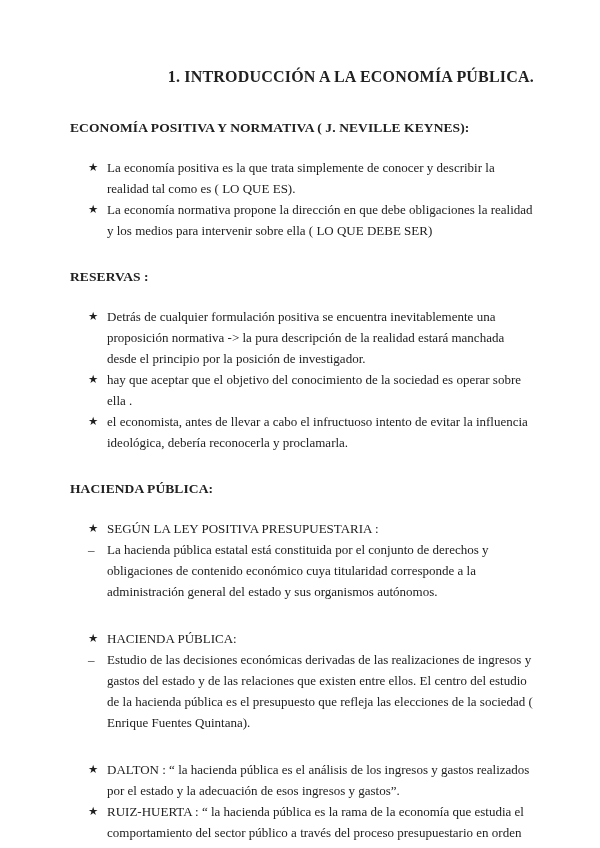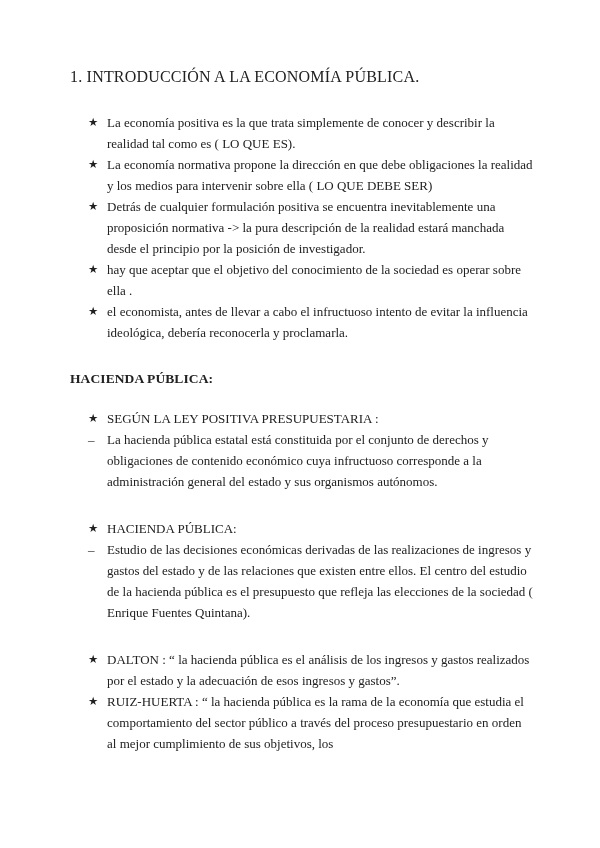--- a/index.html
+++ b/index.html
@@ -9,24 +9,24 @@
     height: 848px;
     overflow: hidden;
     font-family: "Liberation Serif", "DejaVu Serif", serif;
     color: #212121;
   }
   .page {
     padding: 68px 66px 0 70px;
   }
   .doc-title {
     font-size: 16px;
-    font-weight: normal;
-    text-align: left;
+    font-weight: bold;
+    text-align: right;
     letter-spacing: 0.2px;
-    margin-bottom: 26px;
+    margin-bottom: 34px;
   }
   .section-heading {
     font-size: 13.5px;
     font-weight: bold;
     margin: 28px 0 21px 0;
     letter-spacing: 0.1px;
   }
   .group {
     list-style: none;
     margin: 0 0 26px 0;
@@ -51,33 +51,35 @@
   }
 </style>
 </head>
 <body>
 
 <div class="page">
 
   <h1 class="doc-title">1. INTRODUCCIÓN A LA ECONOMÍA PÚBLICA.</h1>
 
   <section>
+    <h2 class="section-heading">ECONOMÍA POSITIVA Y NORMATIVA ( J. NEVILLE KEYNES):</h2>
     <ul class="group">
       <li class="item">
         <span class="bullet star">★</span>
         <span class="item-text">La economía positiva es la que trata simplemente de conocer y describir la realidad tal como es ( LO QUE ES).</span>
       </li>
       <li class="item">
         <span class="bullet star">★</span>
         <span class="item-text">La economía normativa propone la dirección en que debe obligaciones la realidad y los medios para intervenir sobre ella ( LO QUE DEBE SER)</span>
       </li>
     </ul>
   </section>
 
   <section>
+    <h2 class="section-heading">RESERVAS :</h2>
     <ul class="group">
       <li class="item">
         <span class="bullet star">★</span>
         <span class="item-text">Detrás de cualquier formulación positiva se encuentra inevitablemente una proposición normativa -&gt; la pura descripción de la realidad estará manchada desde el principio por la posición de investigador.</span>
       </li>
       <li class="item">
         <span class="bullet star">★</span>
         <span class="item-text">hay que aceptar que el objetivo del conocimiento de la sociedad es operar sobre ella .</span>
       </li>
       <li class="item">
@@ -90,21 +92,21 @@
   <section>
     <h2 class="section-heading">HACIENDA PÚBLICA:</h2>
 
     <ul class="group">
       <li class="item">
         <span class="bullet star">★</span>
         <span class="item-text">SEGÚN LA LEY POSITIVA PRESUPUESTARIA :</span>
       </li>
       <li class="item">
         <span class="bullet">–</span>
-        <span class="item-text">La hacienda pública estatal está constituida por el conjunto de derechos y obligaciones de contenido económico cuya infructuoso corresponde a la administración general del estado y sus organismos autónomos.</span>
+        <span class="item-text">La hacienda pública estatal está constituida por el conjunto de derechos y obligaciones de contenido económico cuya titularidad corresponde a la administración general del estado y sus organismos autónomos.</span>
       </li>
     </ul>
 
     <ul class="group">
       <li class="item">
         <span class="bullet star">★</span>
         <span class="item-text">HACIENDA PÚBLICA:</span>
       </li>
       <li class="item">
         <span class="bullet">–</span>

